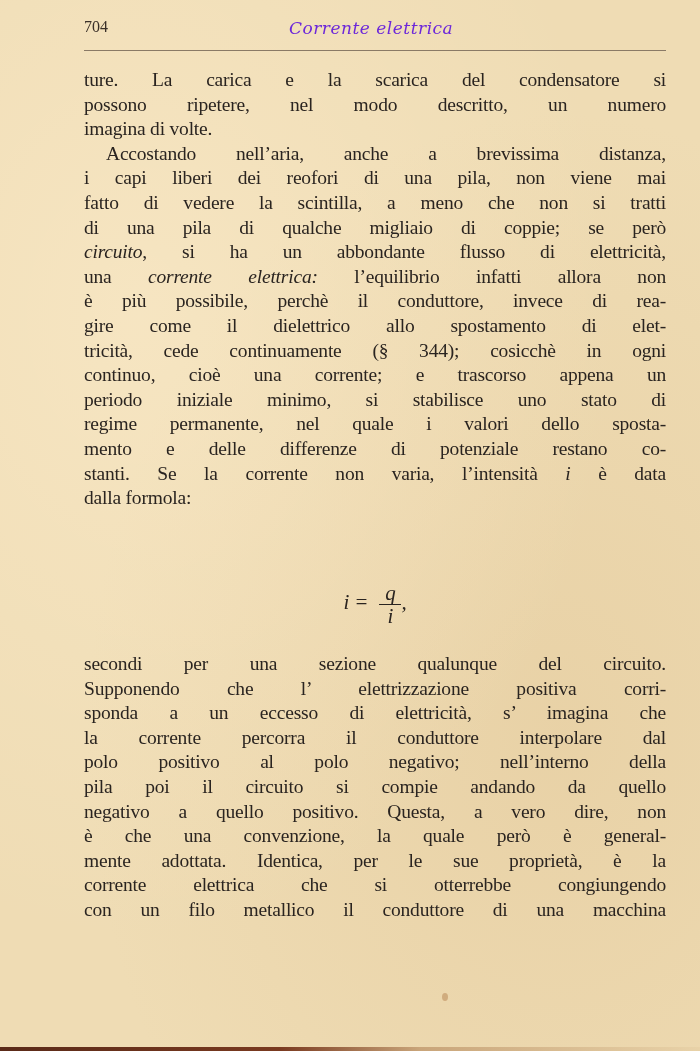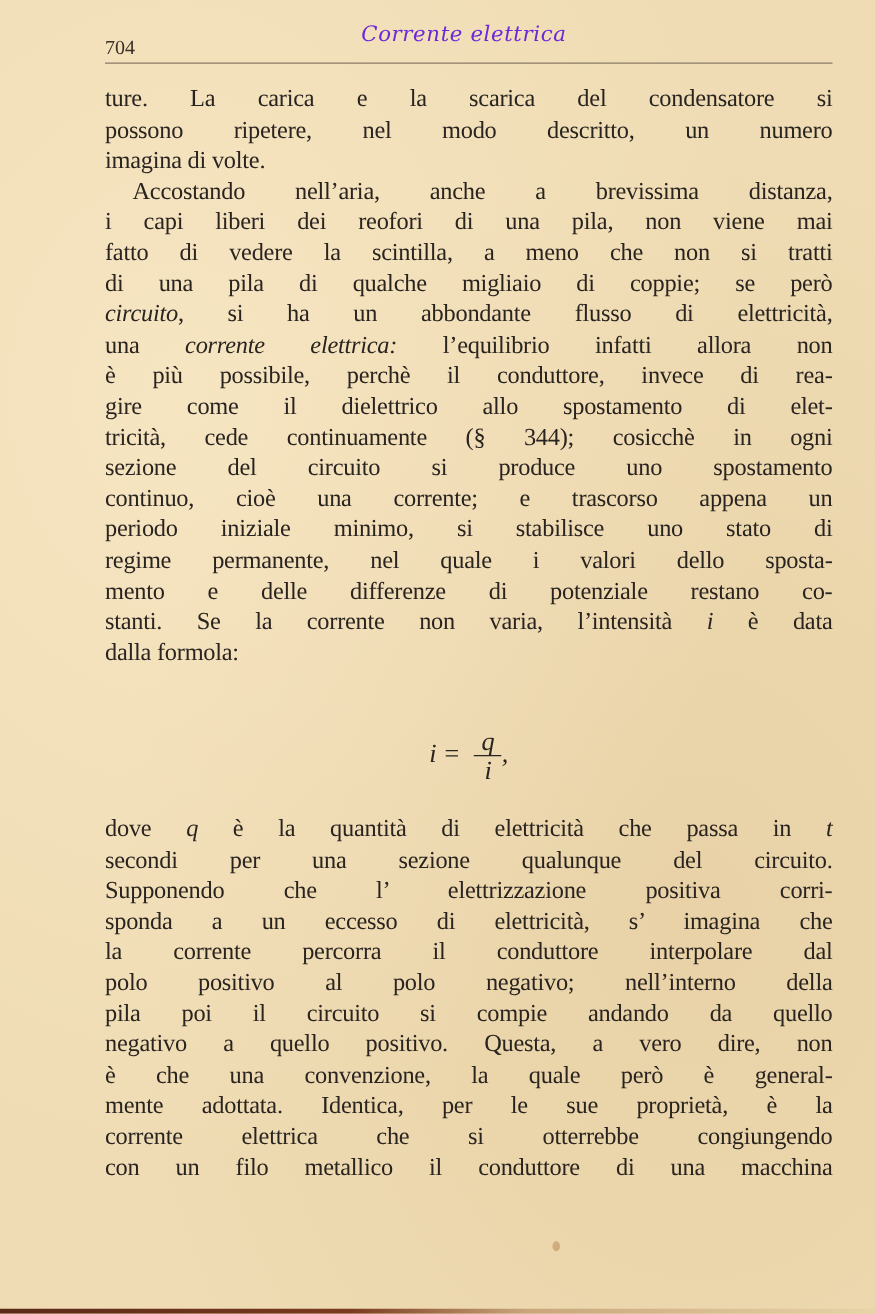--- a/index.html
+++ b/index.html
@@ -8,21 +8,21 @@
     background: #efdcb4;
     background-image:
       radial-gradient(ellipse at 20% 30%, rgba(255,240,210,0.45), rgba(0,0,0,0) 60%),
       radial-gradient(ellipse at 80% 70%, rgba(220,190,140,0.35), rgba(0,0,0,0) 60%);
     position: relative;
     color: #2a2420;
     font-family: "DejaVu Serif", "Liberation Serif", serif;
   }
   .page { position: absolute; left: 0; top: 0; width: 700px; height: 1051px; }
   .header { position: absolute; left: 84px; top: 18px; width: 582px; height: 30px; }
-  .page-num { position: absolute; left: 0; top: 12px; font-size: 16px; font-family: "Liberation Serif", serif; color: #3a3028; }
+  .page-num { position: absolute; left: 0; top: 0; font-size: 16px; font-family: "Liberation Serif", serif; color: #3a3028; }
   .running-title { position: absolute; left: 205px; top: 0; font-size: 17px; font-style: italic; letter-spacing: 0.5px; font-family: "DejaVu Serif", serif; color: #6d28d9; }
   .rule { position: absolute; left: 84px; top: 50px; width: 582px; height: 1px; background: #8a7a66; }
   .body-text {
     position: absolute; left: 84px; top: 68px; width: 582px;
     font-size: 19.5px; line-height: 24.6px; text-align: justify;
     font-family: Liberation Serif, serif; letter-spacing: -0.2px;
   }
   .line { display: block; white-space: nowrap; text-align: justify; text-align-last: justify; }
   .line.last { text-align-last: left; }
   .indent { padding-left: 22px; }
@@ -58,39 +58,37 @@
     <div>
       <span class="line indent">Accostando nell’aria, anche a brevissima distanza,</span>
       <span class="line">i capi liberi dei reofori di una pila, non viene mai</span>
       <span class="line">fatto di vedere la scintilla, a meno che non si tratti</span>
       <span class="line">di una pila di qualche migliaio di coppie; se però</span>
       <span class="line"><em>circuito</em><span>, si ha un abbondante flusso di elettricità,</span></span>
       <span class="line"><span>una </span><em>corrente elettrica:</em><span> l’equilibrio infatti allora non</span></span>
       <span class="line">è più possibile, perchè il conduttore, invece di rea-</span>
       <span class="line">gire come il dielettrico allo spostamento di elet-</span>
       <span class="line">tricità, cede continuamente (§ 344); cosicchè in ogni</span>
-      <span class="line">sezione del circuito si produce uno spostamento</span>
       <span class="line">continuo, cioè una corrente; e trascorso appena un</span>
       <span class="line">periodo iniziale minimo, si stabilisce uno stato di</span>
       <span class="line">regime permanente, nel quale i valori dello sposta-</span>
       <span class="line">mento e delle differenze di potenziale restano co-</span>
       <span class="line"><span>stanti. Se la corrente non varia, l’intensità </span><em>i</em><span> è data</span></span>
       <span class="line last">dalla formola:</span>
     </div>
 
     <div class="formula">
       <span>i =</span>
       <span class="frac">
         <span class="num">q</span>
         <span class="den">i</span>
       </span><span>,</span>
     </div>
 
     <div class="after">
-      <span class="line"><span>dove </span><em>q</em><span> è la quantità di elettricità che passa in </span><em>t</em></span>
       <span class="line">secondi per una sezione qualunque del circuito.</span>
       <span class="line">Supponendo che l’ elettrizzazione positiva corri-</span>
       <span class="line">sponda a un eccesso di elettricità, s’ imagina che</span>
       <span class="line">la corrente percorra il conduttore interpolare dal</span>
       <span class="line">polo positivo al polo negativo; nell’interno della</span>
       <span class="line">pila poi il circuito si compie andando da quello</span>
       <span class="line">negativo a quello positivo. Questa, a vero dire, non</span>
       <span class="line">è che una convenzione, la quale però è general-</span>
       <span class="line">mente adottata. Identica, per le sue proprietà, è la</span>
       <span class="line">corrente elettrica che si otterrebbe congiungendo</span>

